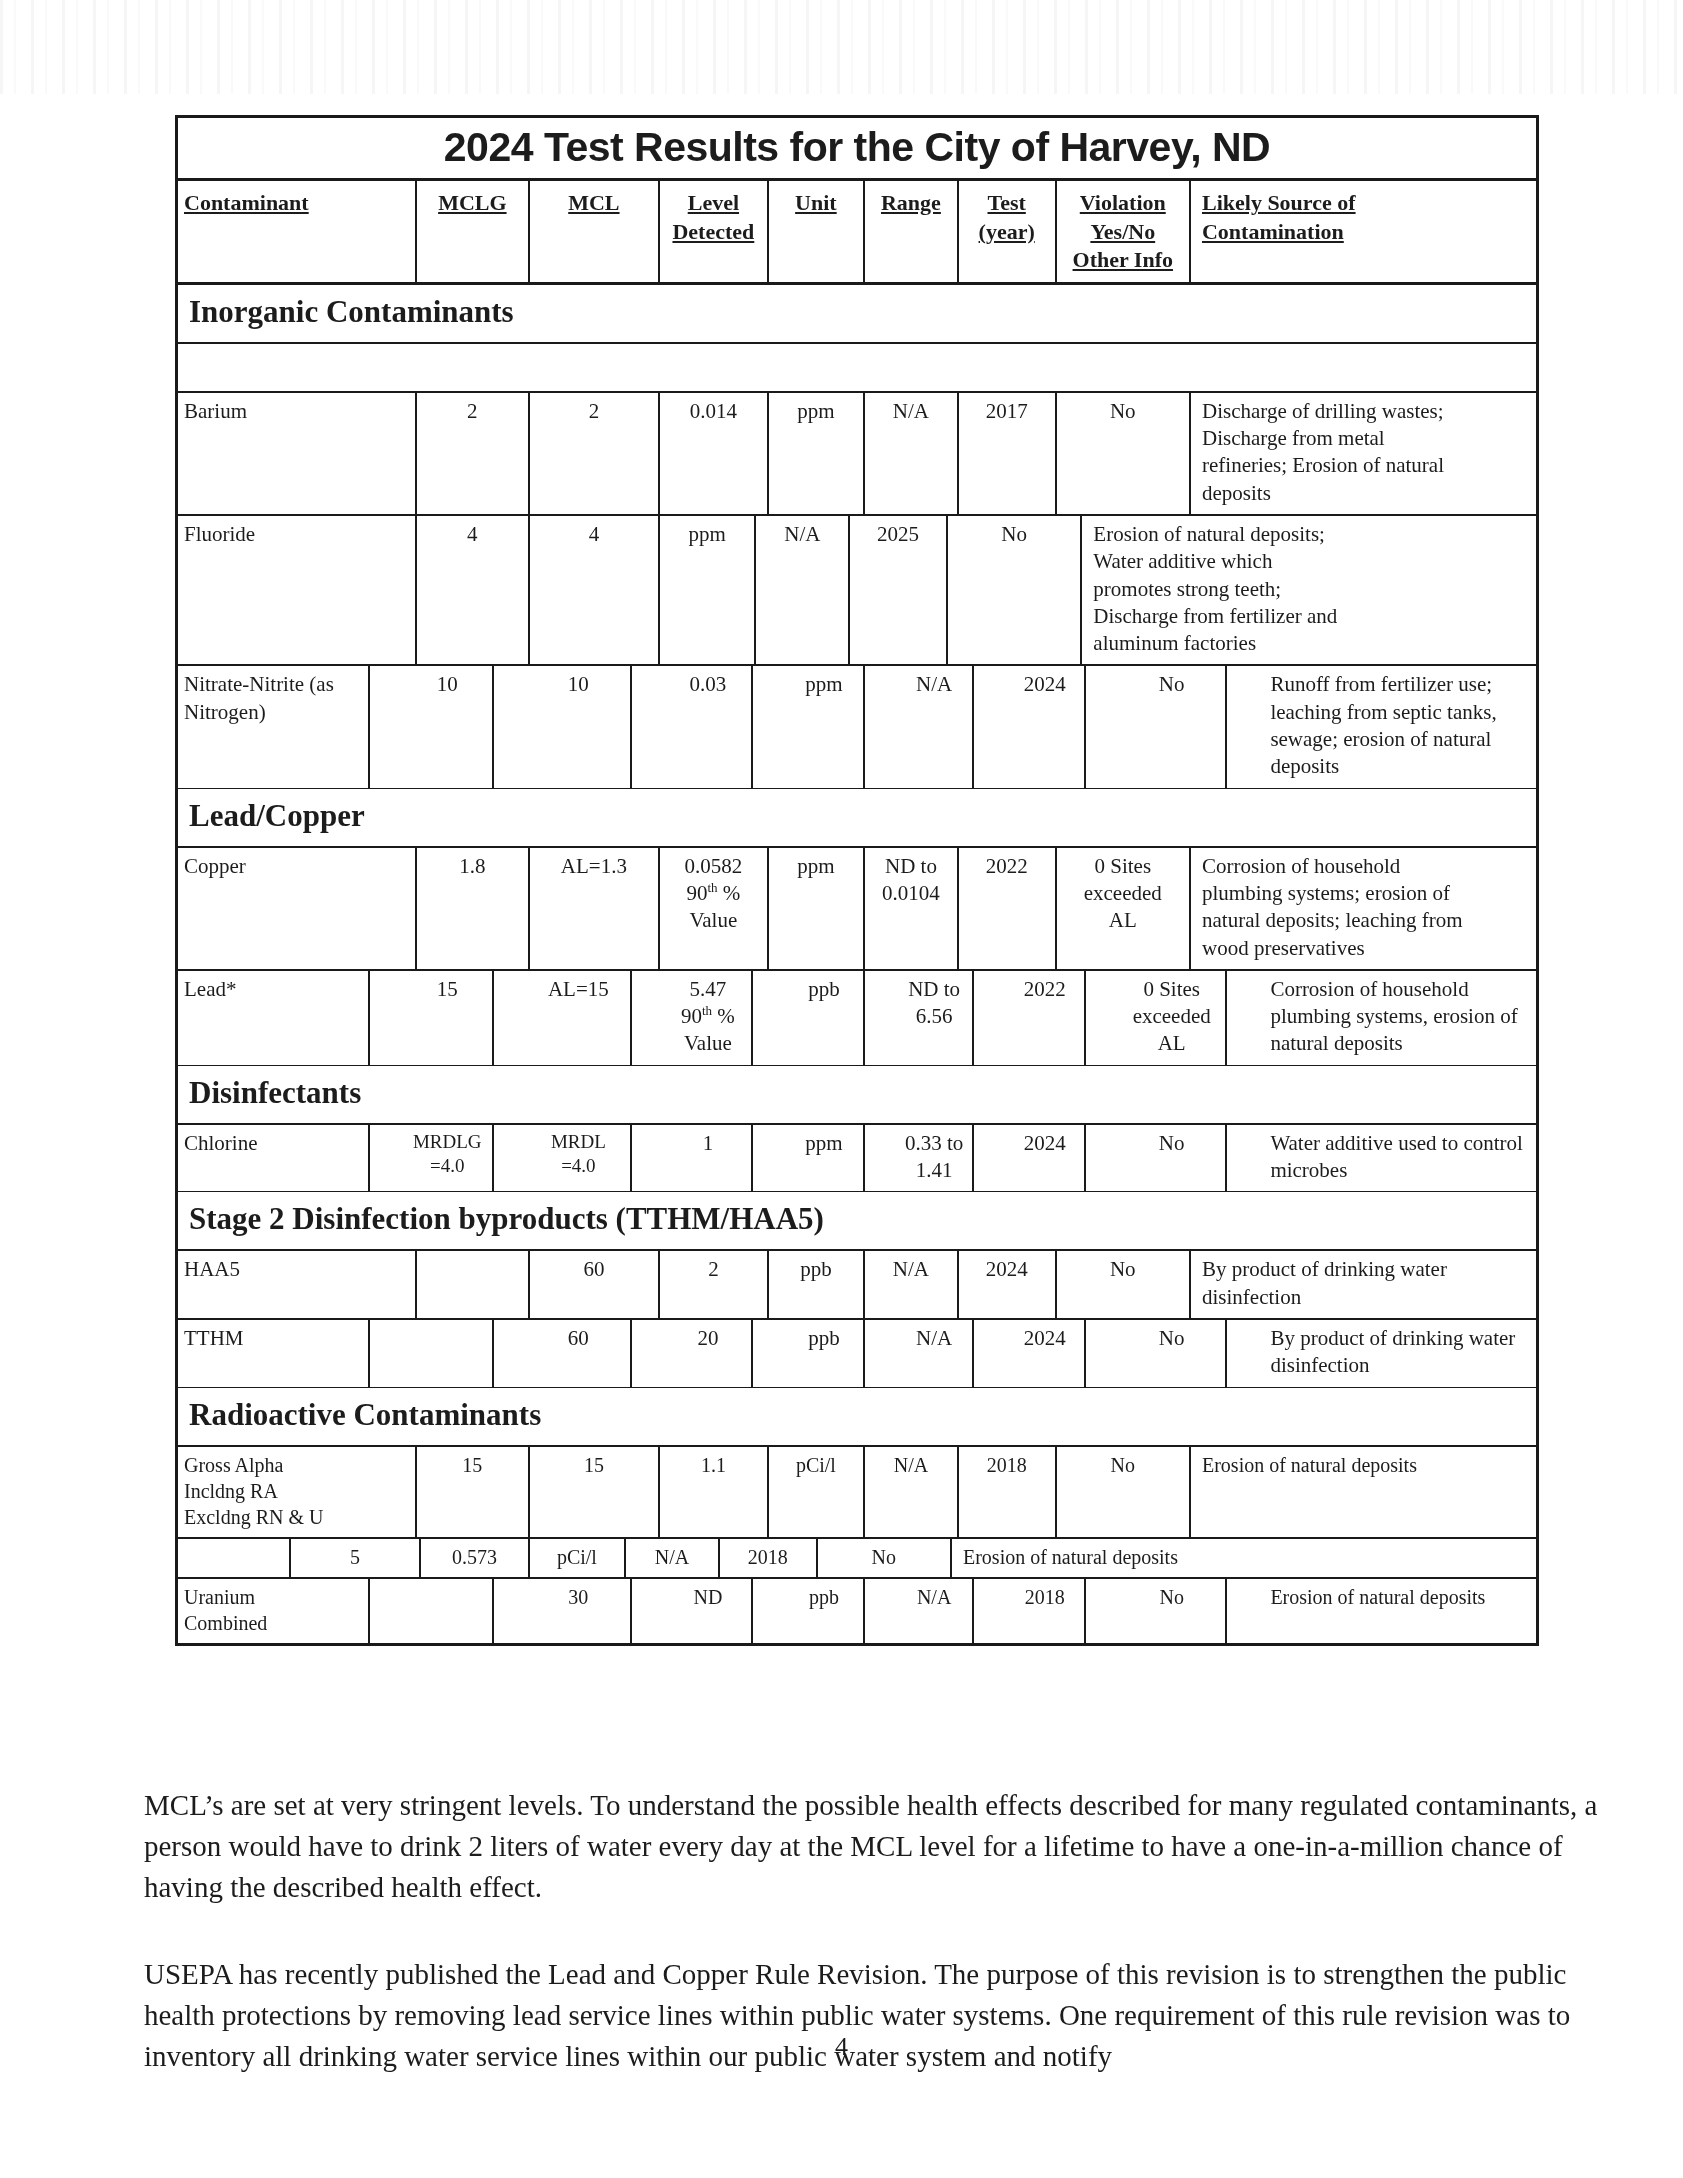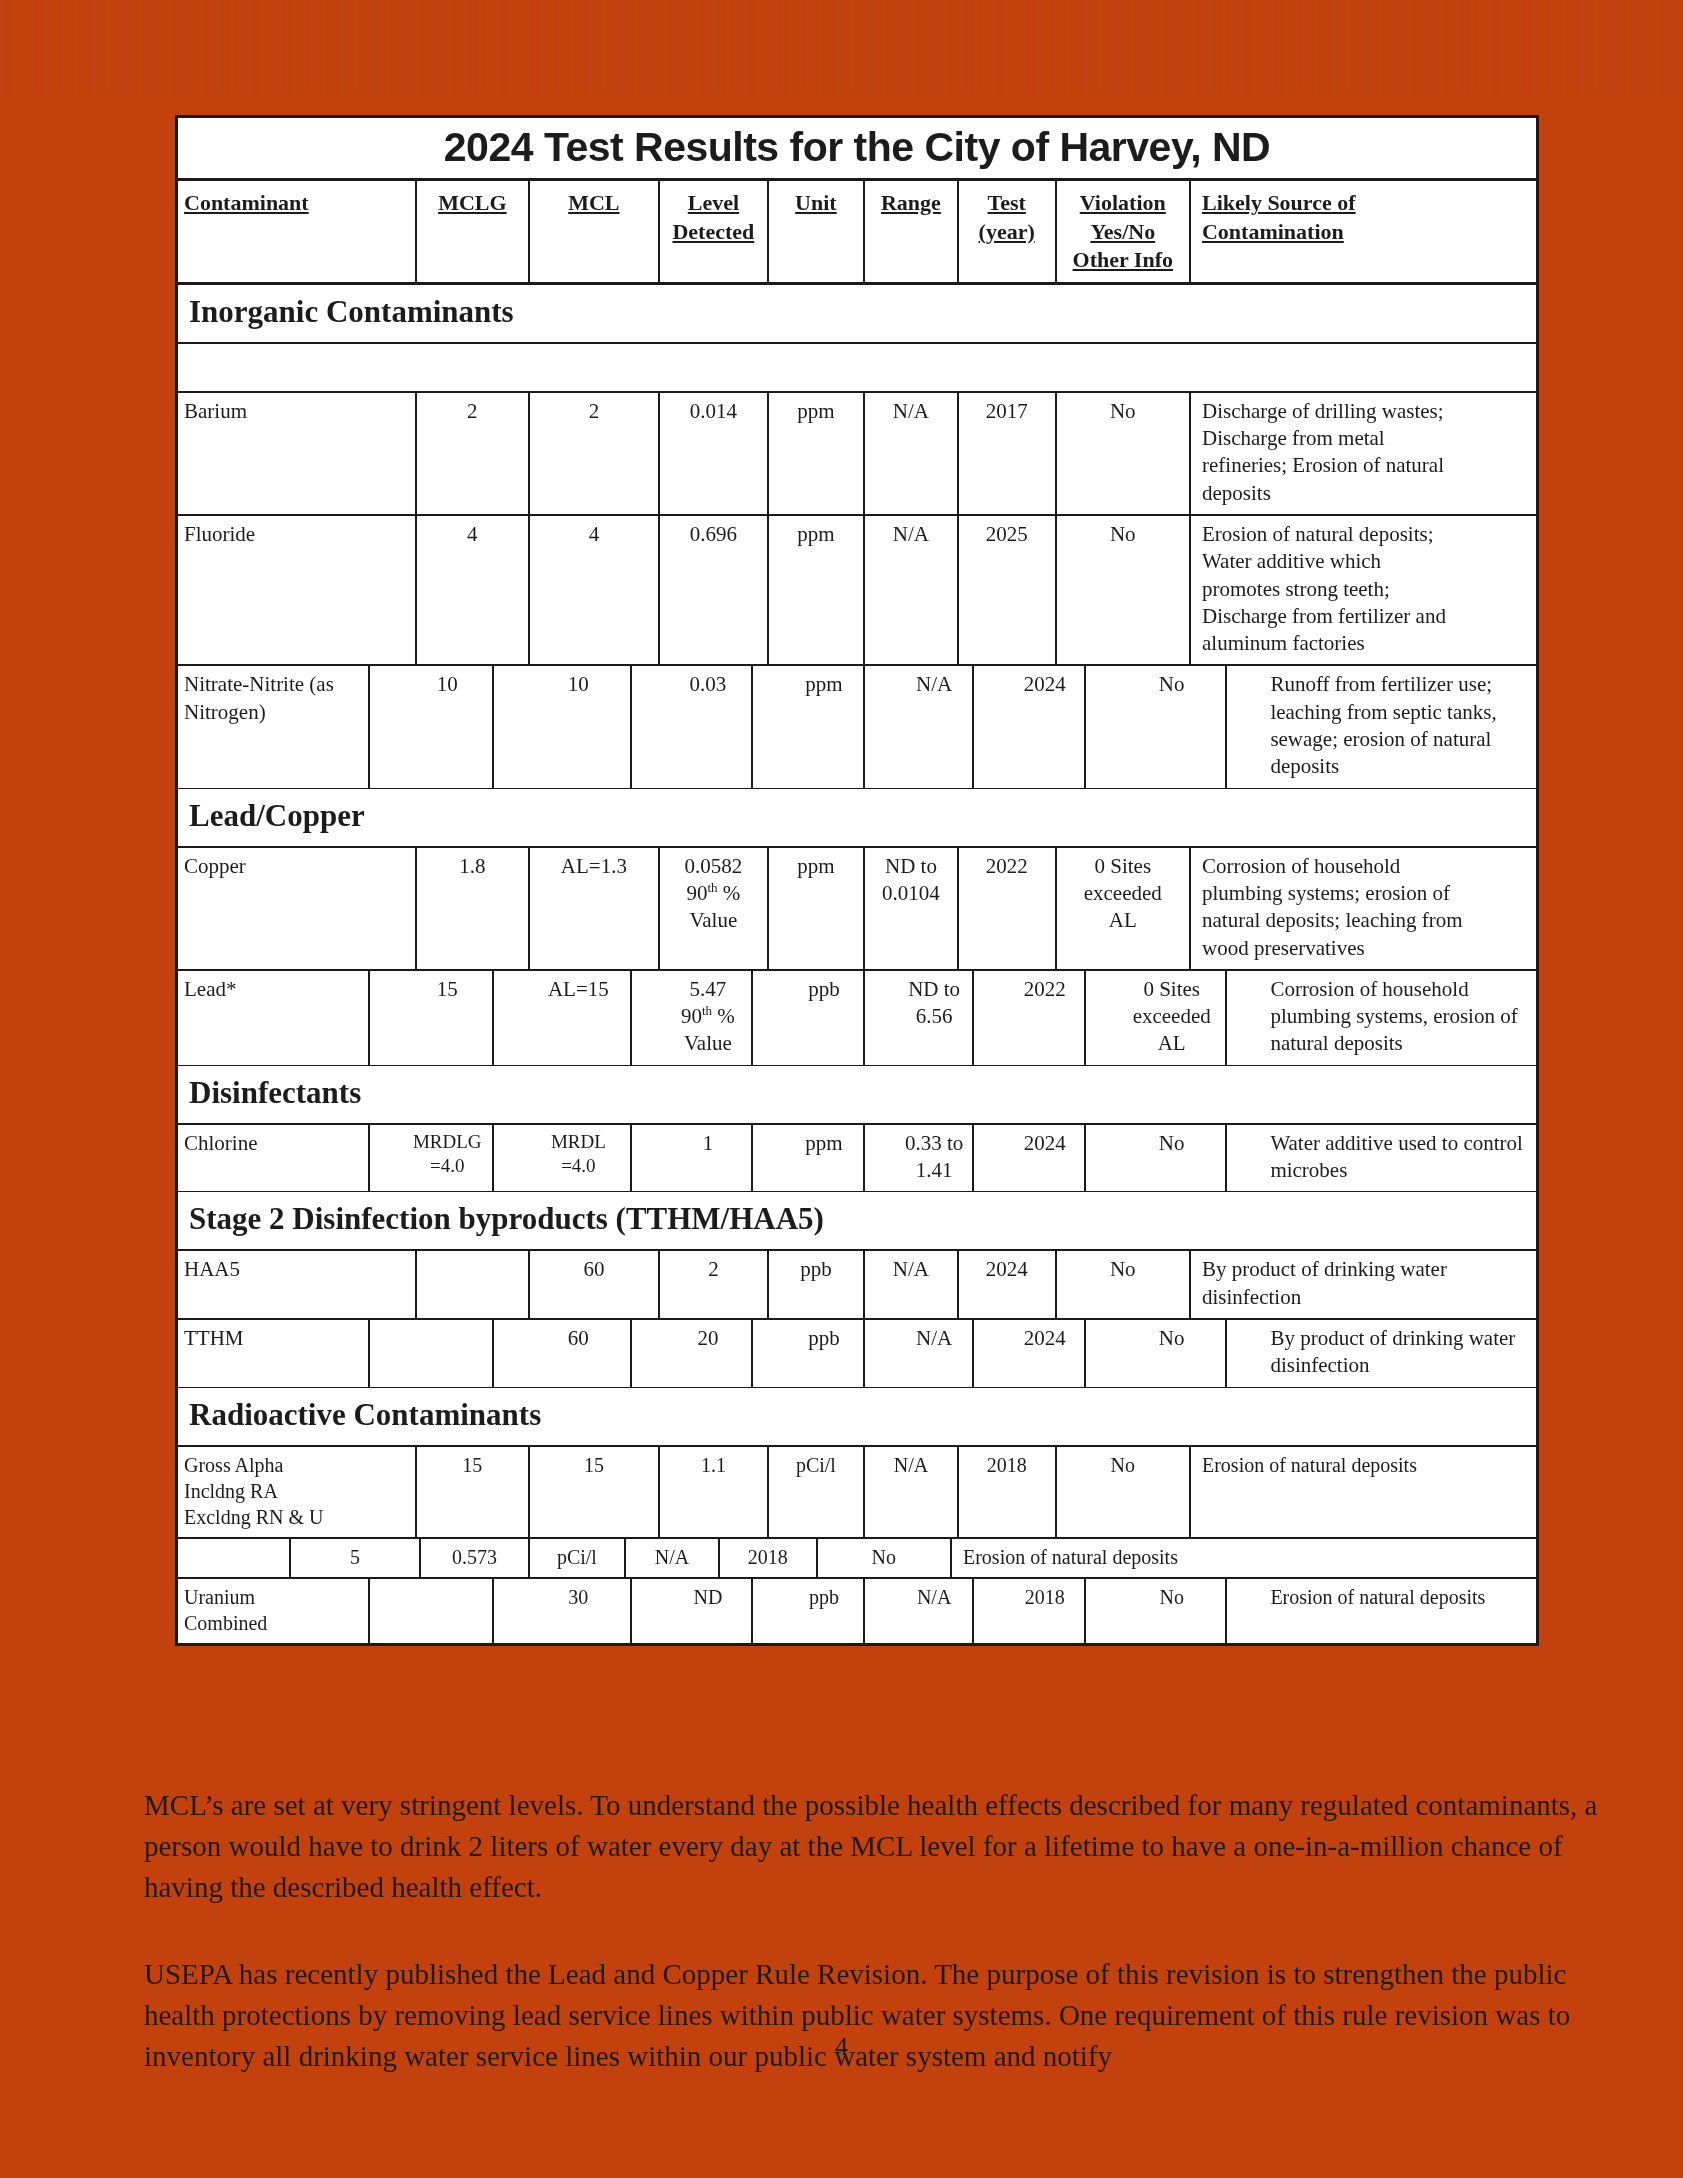--- a/index.html
+++ b/index.html
@@ -1,19 +1,19 @@
 <!DOCTYPE html>
 <html><head>
 <meta charset="utf-8">
 <style>
   html,body{margin:0;padding:0;background:#e8e8e8;}
   .page{
     position:relative;
     width:1683px;height:2178px;
-    background:#c2410c;
+    background:#ffffff;
     font-family:"Liberation Serif", serif;
     color:#1c1c1c;
     overflow:hidden;
   }
   
   .scan-noise{
     position:absolute;left:0;top:0;width:100%;height:94px;
     background:repeating-linear-gradient(90deg,
       rgba(120,120,120,0.07) 0 3px, rgba(255,255,255,0) 3px 14px,
       rgba(140,140,140,0.05) 14px 16px, rgba(255,255,255,0) 16px 31px);
@@ -136,21 +136,20 @@
             <div class="cell c7">No</div>
             <div class="cell c8">Discharge of drilling wastes;
 Discharge from metal
 refineries; Erosion of natural
 deposits</div>
           </div>
           <div class="row">
             <div class="cell c0">Fluoride</div>
             <div class="cell c1">4</div>
             <div class="cell c2">4</div>
-            <div class="cell c3">0.696</div>
             <div class="cell c4">ppm</div>
             <div class="cell c5">N/A</div>
             <div class="cell c6">2025</div>
             <div class="cell c7">No</div>
             <div class="cell c8">Erosion of natural deposits;
 Water additive which
 promotes strong teeth;
 Discharge from fertilizer and
 aluminum factories</div>
           </div>

